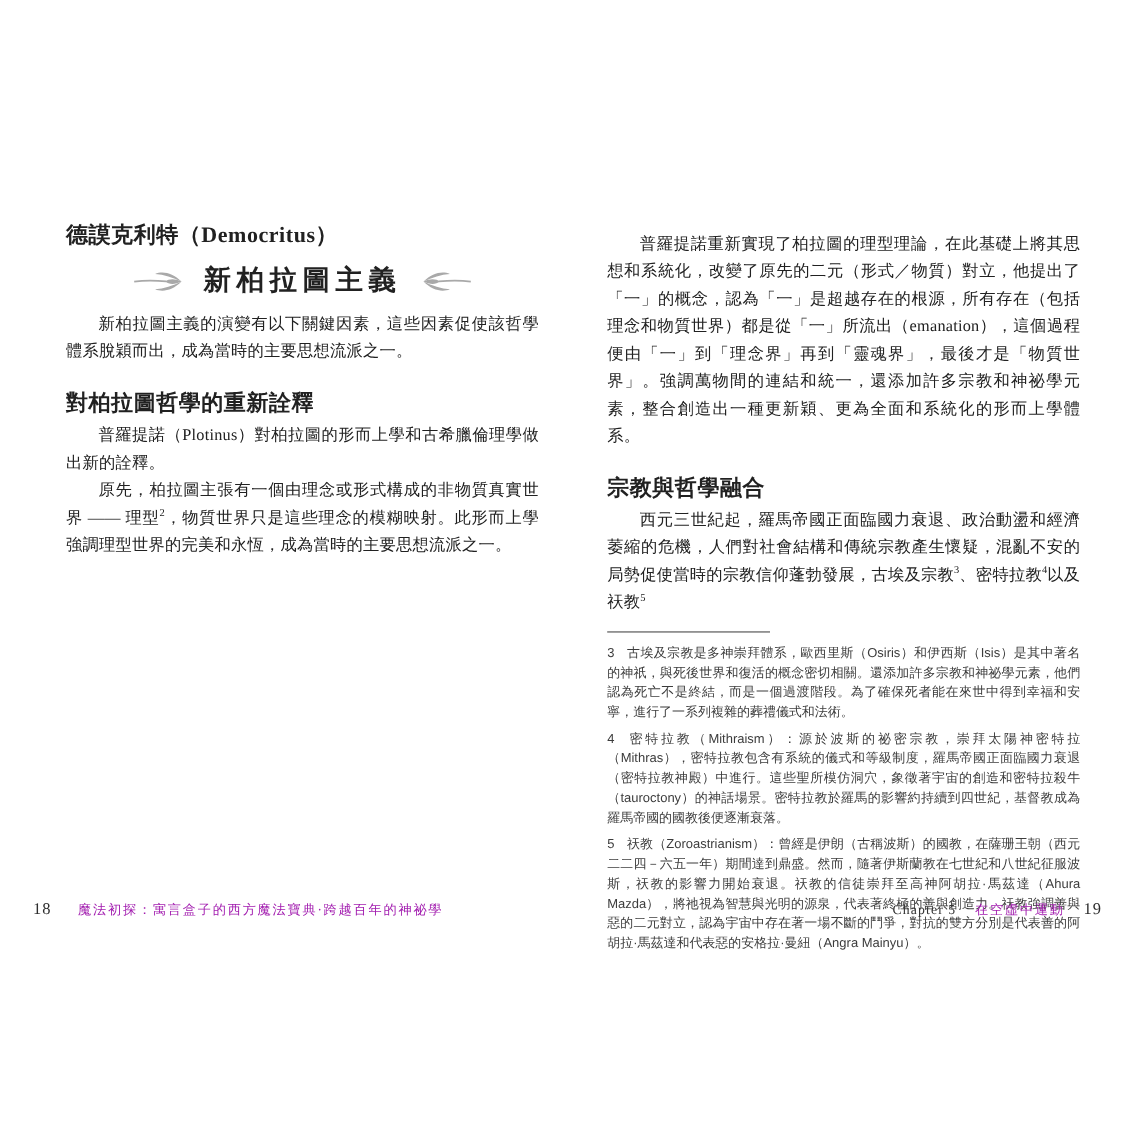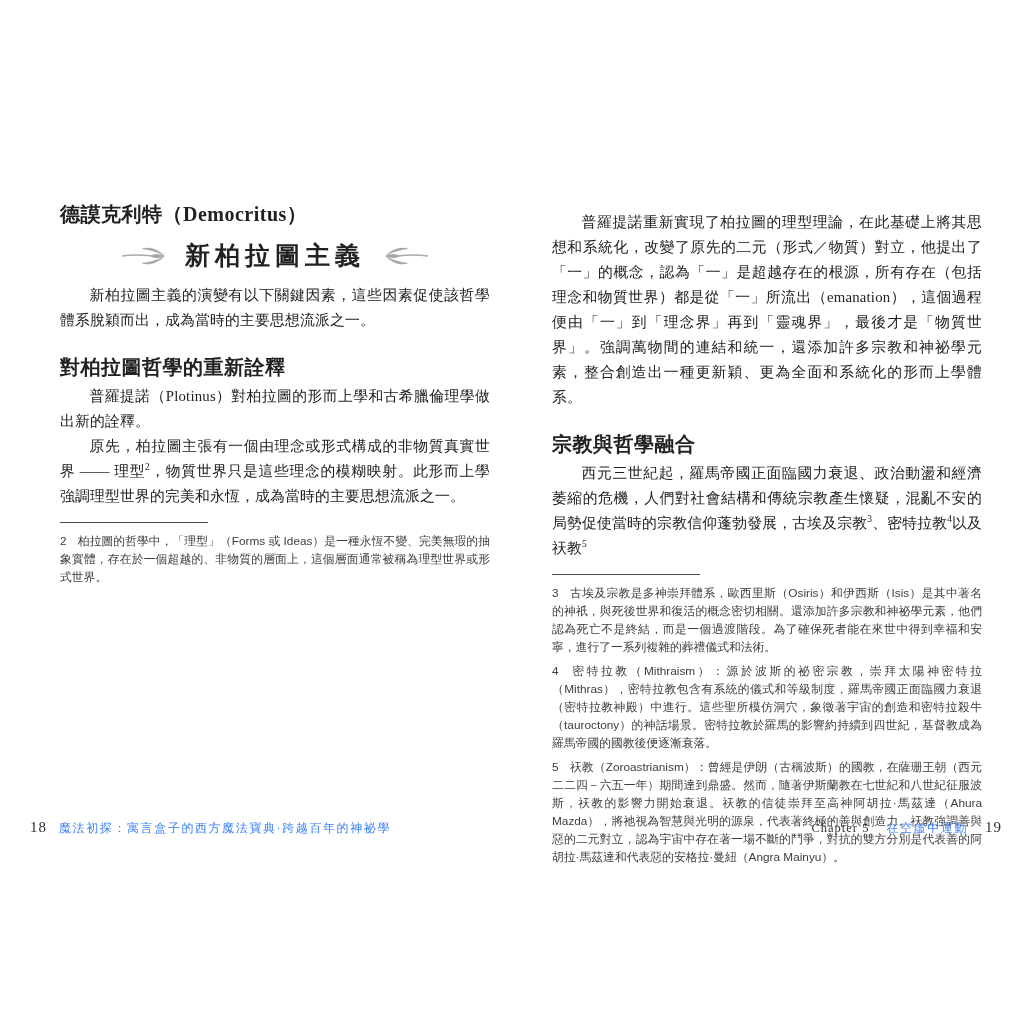--- a/index.html
+++ b/index.html
@@ -53,24 +53,24 @@
     text-align:justify; text-justify:inter-ideograph;
     margin-bottom:6px;
   }
   .fn-num { margin-right:0.95em; }
 
   .footer {
     position:absolute; top:819px;
     display:flex; align-items:baseline;
     color:#2e2e2e; white-space:nowrap;
   }
-  .footer-left  { left:30px;  gap:12px; }
+  .footer-left  { left:30px;  gap:24px; }
   .footer-right { right:22px; gap:17px; }
   .pagenum { font-size:15px; letter-spacing:1px; font-variant-numeric:oldstyle-nums; }
-  .booktitle, .chaptitle { font-size:12px; letter-spacing:1.6px; color:#3b82f6; }
+  .booktitle, .chaptitle { font-size:12px; letter-spacing:1.6px; color:#a21caf; }
   .chapterlabel { font-size:12.5px; letter-spacing:1px; color:#333; }
 </style>
 </head>
 <body>
 
 <div>
 
   <section class="col col-left">
 
     <h2 class="h-sub mb-head">德謨克利特（Democritus）</h2>
@@ -97,24 +97,20 @@
     </div>
 
     <p class="body-text indent">新柏拉圖主義的演變有以下關鍵因素，這些因素促使該哲學體系脫穎而出，成為當時的主要思想流派之一。</p>
 
     <h3 class="h-sub mt-head">對柏拉圖哲學的重新詮釋</h3>
 
     <p class="body-text indent">普羅提諾（Plotinus）對柏拉圖的形而上學和古希臘倫理學做出新的詮釋。</p>
 
     <p class="body-text indent"><span>原先，柏拉圖主張有一個由理念或形式構成的非物質真實世界 —— 理型</span><sup class="fn-ref">2</sup><span>，物質世界只是這些理念的模糊映射。此形而上學強調理型世界的完美和永恆，成為當時的主要思想流派之一。</span></p>
 
-    <div class="fnblock">
-      <div class="fn-divider"></div>
-      <p class="fn"><span class="fn-num">2</span><span>柏拉圖的哲學中，「理型」（Forms 或 Ideas）是一種永恆不變、完美無瑕的抽象實體，存在於一個超越的、非物質的層面上，這個層面通常被稱為理型世界或形式世界。</span></p>
-    </div>
   </section>
 
   <section class="col col-right">
 
     <p class="body-text indent" style="margin-top:8px">普羅提諾重新實現了柏拉圖的理型理論，在此基礎上將其思想和系統化，改變了原先的二元（形式／物質）對立，他提出了「一」的概念，認為「一」是超越存在的根源，所有存在（包括理念和物質世界）都是從「一」所流出（emanation），這個過程便由「一」到「理念界」再到「靈魂界」，最後才是「物質世界」。強調萬物間的連結和統一，還添加許多宗教和神祕學元素，整合創造出一種更新穎、更為全面和系統化的形而上學體系。</p>
 
     <h3 class="h-sub mt-head">宗教與哲學融合</h3>
 
     <p class="body-text indent"><span>西元三世紀起，羅馬帝國正面臨國力衰退、政治動盪和經濟萎縮的危機，人們對社會結構和傳統宗教產生懷疑，混亂不安的局勢促使當時的宗教信仰蓬勃發展，古埃及宗教</span><sup class="fn-ref">3</sup><span>、密特拉教</span><sup class="fn-ref">4</sup><span>以及祆教</span><sup class="fn-ref">5</sup></p>
 

